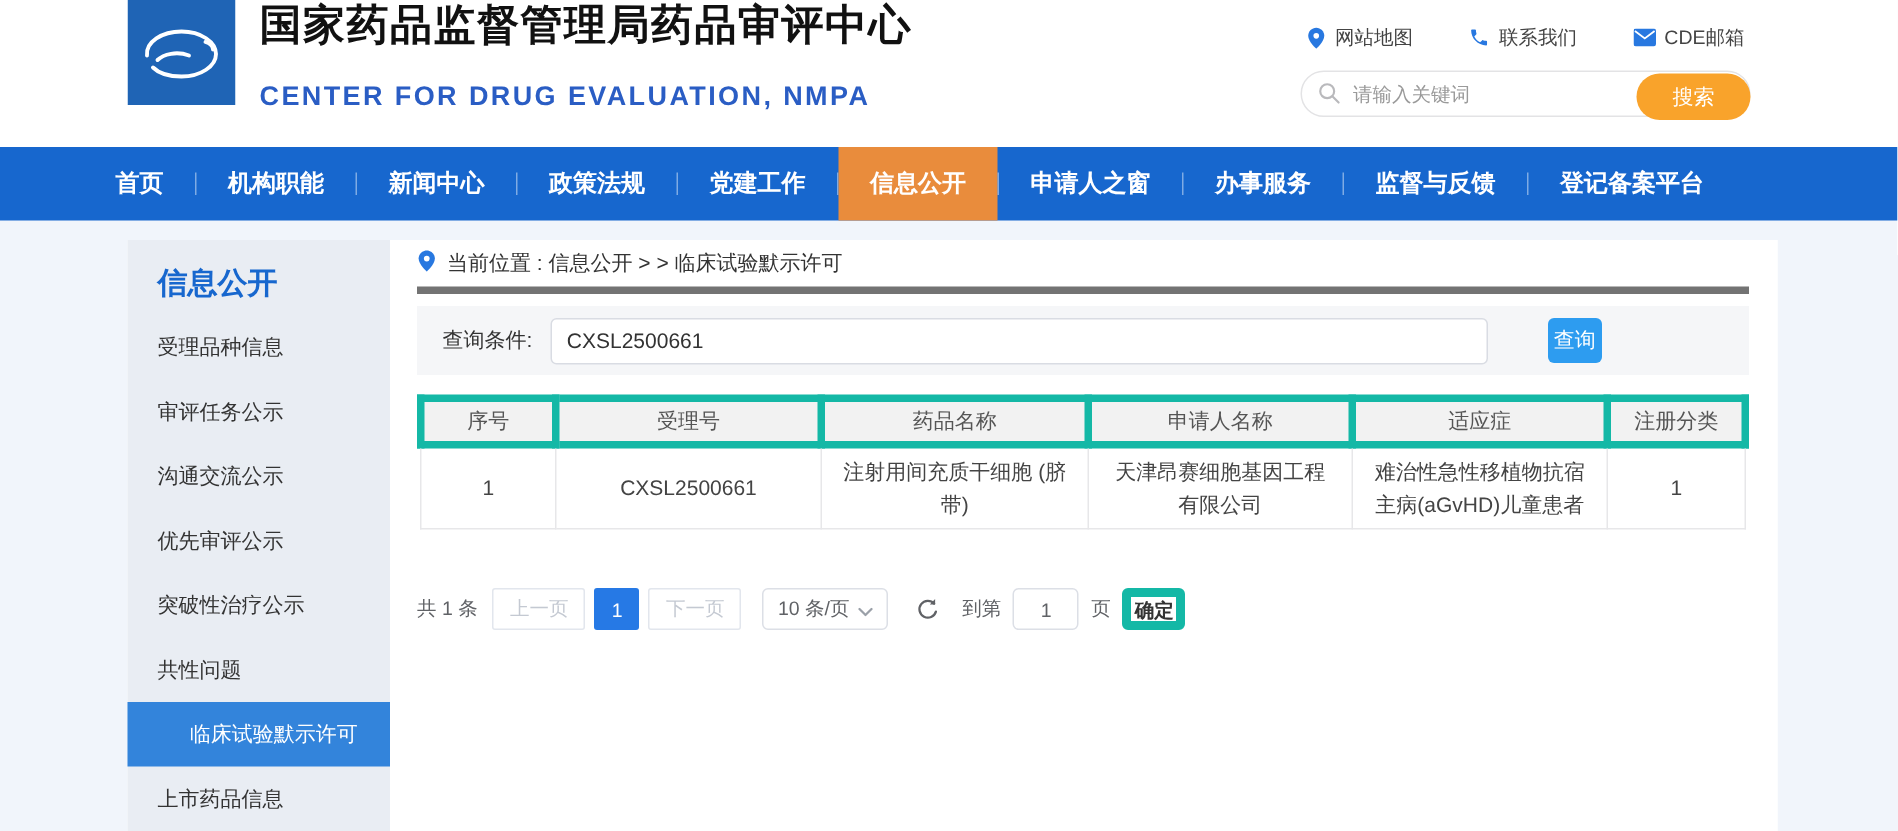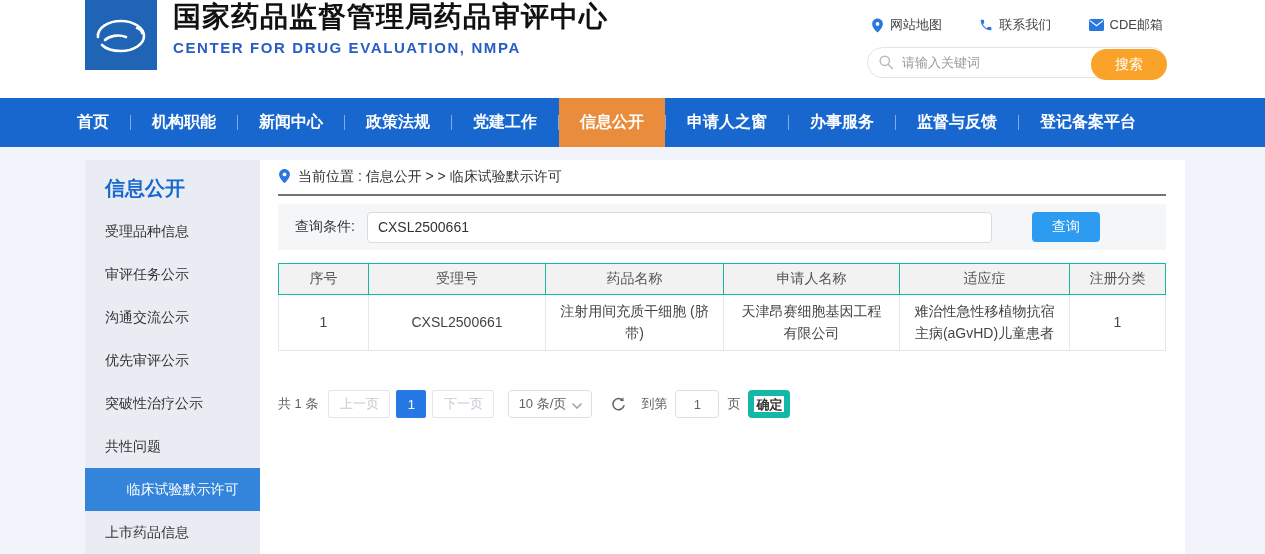--- a/index.html
+++ b/index.html
@@ -18,21 +18,21 @@
   *{box-sizing:border-box;margin:0;padding:0;}
   html,body{width:1265px;height:554px;overflow:hidden;}
   body{font-family:"Liberation Sans","DejaVu Sans",sans-serif;background:#fff;color:#333;}
   .page{position:relative;width:1265px;height:554px;background:var(--page-bg);}
 
   
   .header{height:98px;background:#fff;display:flex;position:relative;}
   .logo{width:72px;height:70px;margin-left:85px;flex:0 0 auto;cursor:pointer;}
   .title-block{margin-left:16px;}
   .site-title{font-size:28px;font-weight:bold;color:#111;letter-spacing:1px;line-height:1.2;}
-  .site-subtitle{font-size:15px;font-weight:bold;color:var(--subtitle-blue);letter-spacing:1.6px;margin-top:5px;}
+  .site-subtitle{font-size:18px;font-weight:bold;color:var(--subtitle-blue);letter-spacing:1.6px;margin-top:20px;}
   .header-right{position:absolute;right:98px;top:16px;width:300px;}
   .quick-links{display:flex;justify-content:space-between;align-items:center;margin-bottom:13px;padding:0 4px;}
   .quick-link{display:flex;align-items:center;gap:6px;font-size:13px;color:#444;cursor:pointer;text-decoration:none;}
   .quick-link svg{display:block;}
   .search-box{position:relative;height:31px;}
   .search-box input{width:100%;height:31px;border:1px solid #E3E3E5;border-radius:16px;padding:0 86px 0 34px;font-size:13px;color:#333;outline:none;background:#fff;font-family:inherit;}
   .search-box input::placeholder{color:#9a9a9a;}
   .search-icon{position:absolute;left:11px;top:7px;}
   .search-btn{position:absolute;right:0;top:2px;height:31px;width:76px;border:none;border-radius:16px;background:var(--search-orange);color:#fff;font-size:14px;cursor:pointer;font-family:inherit;}
 
@@ -43,29 +43,29 @@
   .nav-sep{width:1px;height:15px;background:rgba(255,255,255,.45);align-self:center;}
 
   
   .content{position:absolute;top:160px;left:85px;width:1100px;height:394px;display:flex;background:#fff;}
   .sidebar{width:175px;background:var(--sidebar-bg);flex:0 0 auto;}
   .sidebar-title{font-size:20px;font-weight:bold;color:var(--nav-blue);padding:15px 0 8px 20px;}
   .sidebar-item{height:43px;line-height:43px;padding-left:20px;font-size:14px;color:#333;cursor:pointer;}
   .sidebar-item.active{background:var(--sidebar-active);color:#fff;text-align:center;}
 
   .main{flex:1;background:#fff;margin-left:18px;padding-right:19px;}
-  .breadcrumb{display:flex;align-items:center;gap:7px;height:36px;border-bottom:2px solid #737373;font-size:14px;color:#333;}
+  .breadcrumb{display:flex;align-items:center;gap:7px;height:36px;border-bottom:5px solid #737373;font-size:14px;color:#333;}
 
   .query-bar{margin-top:8px;height:46px;background:#F5F6F8;display:flex;align-items:center;font-size:14px;}
   .query-label{margin-left:17px;color:#333;}
   .query-input{margin-left:12px;width:625px;height:31px;border:1px solid #D9DCE3;border-radius:4px;padding:0 10px;font-size:14px;color:#333;outline:none;font-family:inherit;background:#fff;}
-  .query-btn{margin-left:40px;width:68px;height:30px;border:none;border-radius:4px;background:var(--query-blue);color:#fff;font-size:14px;cursor:pointer;font-family:Liberation Sans, sans-serif;}
+  .query-btn{margin-left:40px;width:36px;height:30px;border:none;border-radius:4px;background:var(--query-blue);color:#fff;font-size:14px;cursor:pointer;font-family:Liberation Sans, sans-serif;}
 
   .result-table{margin-top:13px;width:100%;border-collapse:collapse;font-size:14px;table-layout:fixed;}
-  .result-table th{background:#F2F2F2;color:#555;font-weight:normal;height:31px;border:1px solid #14b8a6;text-align:center;}
+  .result-table th{background:#F2F2F2;color:#555;font-weight:normal;height:31px;border:5px solid #14b8a6;text-align:center;}
   .result-table td{height:56px;border:1px solid #E7E7E9;text-align:center;color:#444;line-height:1.55;padding:4px 10px;background:#fff;}
 
   .pagination{margin-top:39px;display:flex;align-items:center;font-size:13px;color:#606266;}
   .pg-total{margin-right:10px;}
   .pg-btn{min-width:62px;height:28px;border:1px solid #E2E6ED;border-radius:2px;background:#fff;color:#C4C9D2;font-size:13px;margin-right:6px;cursor:default;font-family:inherit;}
   .pg-num{width:30px;height:28px;border:none;border-radius:2px;background:var(--pg-blue);color:#fff;font-size:13px;margin-right:6px;cursor:pointer;font-family:inherit;}
   .pg-select{width:84px;height:28px;border:1px solid #DCDFE6;border-radius:4px;display:flex;align-items:center;justify-content:center;gap:6px;margin-left:8px;cursor:pointer;background:#fff;color:#606266;}
   .pg-refresh{margin:0 14px 0 18px;display:flex;align-items:center;cursor:pointer;}
   .pg-goto{width:44px;height:28px;border:1px solid #DCDFE6;border-radius:4px;text-align:center;font-size:13px;color:#606266;margin:0 8px;outline:none;font-family:inherit;background:#fff;}
   .pg-confirm{width:42px;height:28px;border:6px solid #14b8a6;border-radius:4px;background:#fff;color:#333;font-size:13px;font-weight:bold;margin-left:8px;cursor:pointer;font-family:inherit;}

